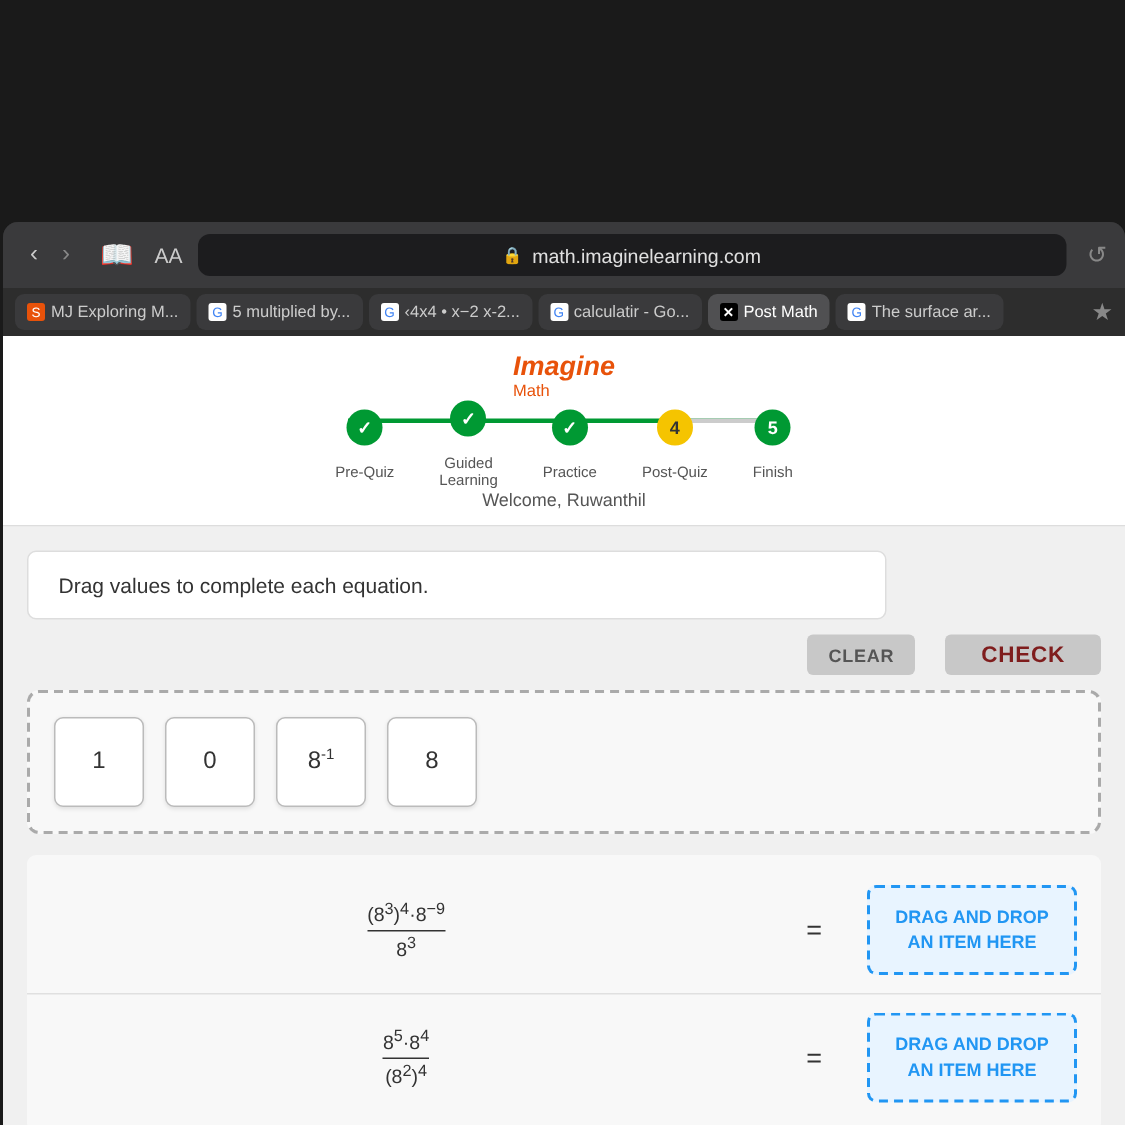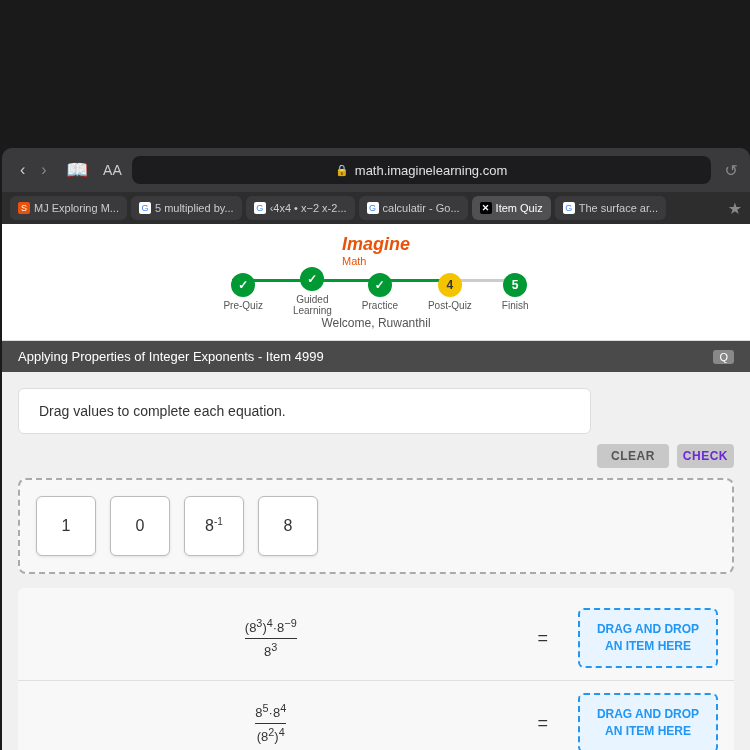--- a/index.html
+++ b/index.html
@@ -230,21 +230,21 @@
     }
 
     .step-next {
       background: #009933;
       color: white;
     }
 
     .step-label {
       font-size: 10px;
       color: #555;
-      margin-top: 3px;
+      margin-top: 13px;
       text-align: center;
       white-space: nowrap;
     }
 
     .welcome-text {
       color: #555;
       font-size: 12px;
       white-space: nowrap;
     }
 
@@ -280,44 +280,44 @@
       padding: 14px 20px;
       font-size: 14px;
       color: #333;
       margin-bottom: 10px;
       width: 80%;
     }
 
     .toolbar-right {
       display: flex;
       justify-content: flex-end;
-      gap: 8px;
+      gap: 20px;
       margin-bottom: 10px;
     }
 
     .btn-clear {
       background: #c8c8c8;
       border: none;
       border-radius: 4px;
       padding: 5px 14px;
       font-size: 12px;
       font-weight: bold;
       color: #555;
       cursor: pointer;
       letter-spacing: 0.5px;
     }
 
     .btn-check {
       background: #c8c8c8;
       border: none;
       border-radius: 4px;
-      padding: 5px 6px;
-      font-size: 12px;
+      padding: 5px 24px;
+      font-size: 15px;
       font-weight: bold;
-      color: #6d28d9;
+      color: #7f1d1d;
       cursor: pointer;
       letter-spacing: 0.5px;
     }
 
     
     .drag-items-container {
       border: 2px dashed #aaa;
       border-radius: 8px;
       background: #f8f8f8;
       padding: 16px;
@@ -442,21 +442,21 @@
     <div class="tab">
       <span class="tab-favicon tab-g">G</span>
       <span>‹4x4 • x−2 x-2...</span>
     </div>
     <div class="tab">
       <span class="tab-favicon tab-g">G</span>
       <span>calculatir - Go...</span>
     </div>
     <div class="tab active-tab">
       <span class="tab-favicon tab-x">✕</span>
-      <span>Item Quiz</span>
+      <span>Post Math</span>
     </div>
     <div class="tab">
       <span class="tab-favicon tab-g">G</span>
       <span>The surface ar...</span>
     </div>
     <span class="star-btn">★</span>
   </div>
 
   <div class="content-area">
 
@@ -491,24 +491,20 @@
           <div class="step-group">
             <div class="step-circle step-next">5</div>
             <div class="step-label">Finish</div>
           </div>
         </div>
       </div>
 
       <span class="welcome-text">Welcome, Ruwanthil</span>
     </div>
 
-    <div class="assignment-bar">
-      <span>Applying Properties of Integer Exponents - Item 4999</span>
-      <span class="q-badge">Q</span>
-    </div>
 
     <div class="main-content">
 
       <div class="instruction-box">
         <span>Drag values to complete each equation.</span>
       </div>
 
       <div class="toolbar-right">
         <button class="btn-clear">CLEAR</button>
         <button class="btn-check">CHECK</button>

